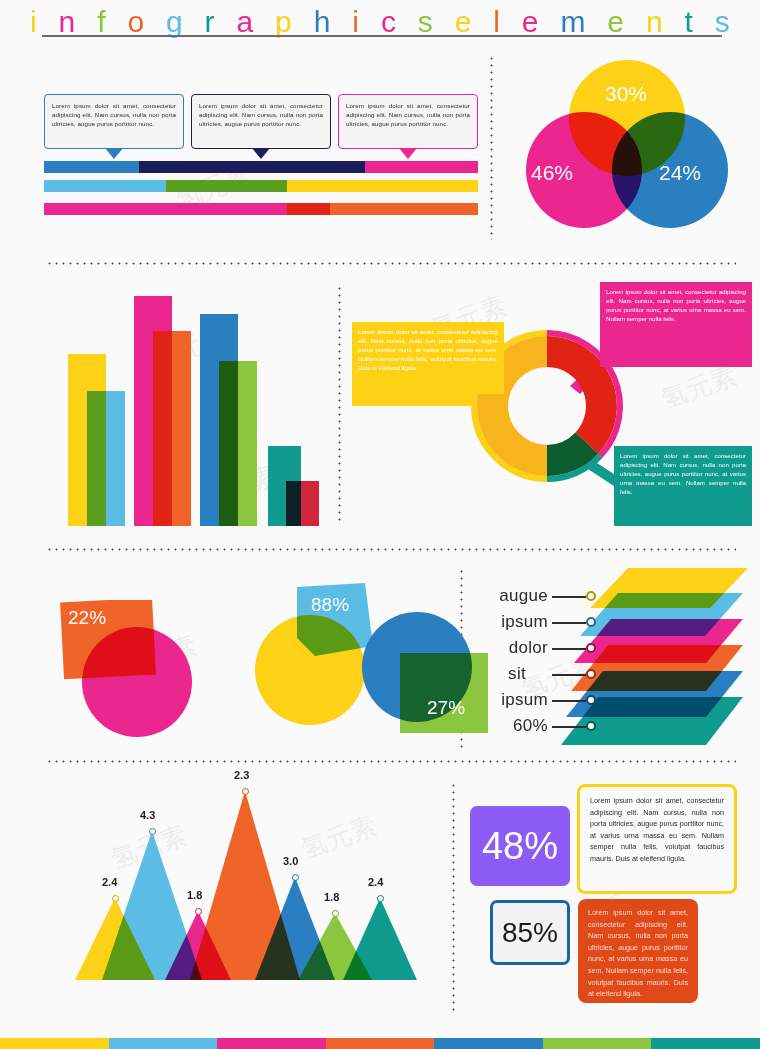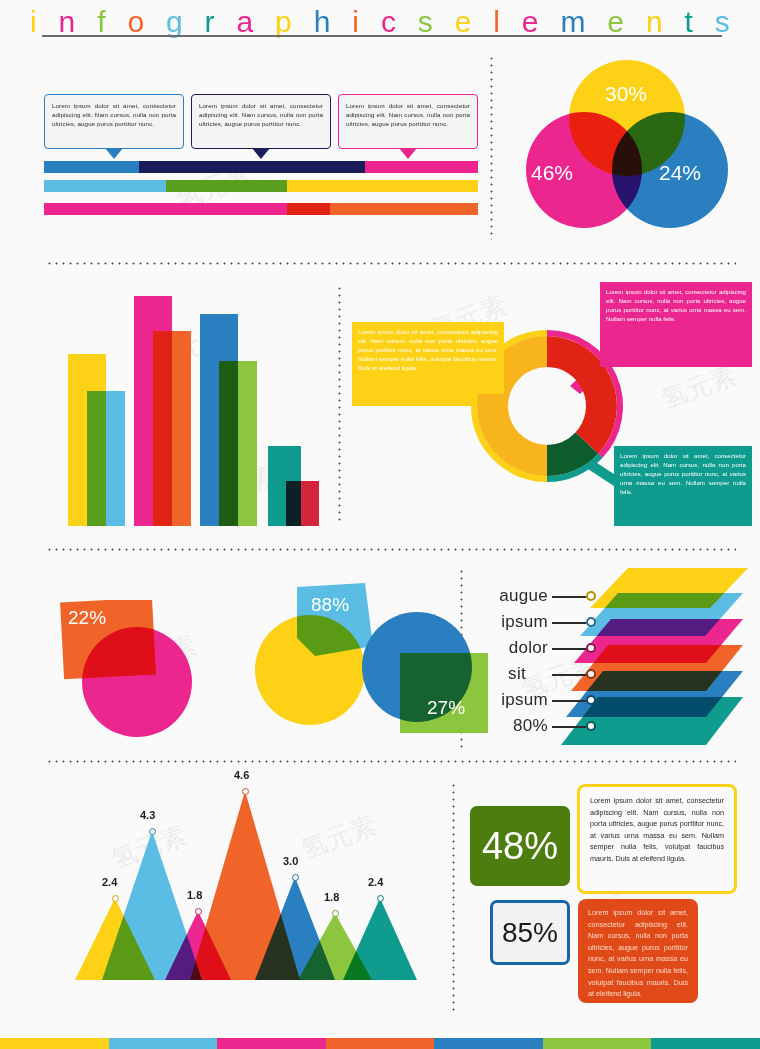--- a/index.html
+++ b/index.html
@@ -282,21 +282,21 @@
   <div class="knob" style="left:586px;top:643px;border-color:#8e1553;"></div>
 
   <div class="layerlabel" style="left:456px;top:664px;width:70px;">sit</div>
   <div class="leader" style="left:552px;top:674px;width:34px;"></div>
   <div class="knob" style="left:586px;top:669px;border-color:#8f3a14;"></div>
 
   <div class="layerlabel" style="left:478px;top:690px;width:70px;">ipsum</div>
   <div class="leader" style="left:552px;top:700px;width:34px;"></div>
   <div class="knob" style="left:586px;top:695px;border-color:#174a70;"></div>
 
-  <div class="layerlabel" style="left:478px;top:716px;width:70px;">80%</div>
+  <div class="layerlabel" style="left:478px;top:716px;width:70px;">60%</div>
   <div class="leader" style="left:552px;top:726px;width:34px;"></div>
   <div class="knob" style="left:586px;top:721px;border-color:#0a5c54;"></div>
 </div>
 
 <div class="abs dotsep" style="left:46px;top:760px;width:690px;"></div>
 
 <div class="abs" style="left:452px;top:782px;">
   <div class="dotsepv" style="height:230px;"></div>
 </div>
 
@@ -317,27 +317,27 @@
   <div class="mdot" style="left:109px;top:48px;border:1.6px solid #2b84ad;"></div>
   <div class="mdot" style="left:155px;top:128px;border:1.6px solid #d11b77;"></div>
   <div class="mdot" style="left:202px;top:8px;border:1.6px solid #d2521b;"></div>
   <div class="mdot" style="left:252px;top:94px;border:1.6px solid #1f6ba4;"></div>
   <div class="mdot" style="left:292px;top:130px;border:1.6px solid #6ea52a;"></div>
   <div class="mdot" style="left:337px;top:115px;border:1.6px solid #0a8076;"></div>
   
   <div class="mlabel" style="left:62px;top:96px;">2.4</div>
   <div class="mlabel" style="left:100px;top:29px;">4.3</div>
   <div class="mlabel" style="left:147px;top:109px;">1.8</div>
-  <div class="mlabel" style="left:194px;top:-11px;">4.6</div>
+  <div class="mlabel" style="left:194px;top:-11px;">2.3</div>
   <div class="mlabel" style="left:243px;top:75px;">3.0</div>
   <div class="mlabel" style="left:284px;top:111px;">1.8</div>
   <div class="mlabel" style="left:328px;top:96px;">2.4</div>
 </div>
 
-<div class="bigbox" style="left:470px;top:806px;width:100px;height:80px;background:#4d7c0f;color:#fff;">
+<div class="bigbox" style="left:470px;top:806px;width:100px;height:80px;background:#8b5cf6;color:#fff;">
   <span class="num">48%</span>
 </div>
 
 <div class="txtbox" style="left:577px;top:784px;width:160px;height:110px;border:3px solid #fcd116;background:#fafafa;color:#2a2a2a;">
   <span>Lorem ipsum dolor sit amet, consectetur adipiscing elit. Nam cursus, nulla non porta ultricies, augue purus porttitor nunc, at varius urna massa eu sem. Nullam semper nulla felis, volutpat faucibus mauris. Duis at eleifend ligula.</span>
 </div>
 
 <div class="bigbox" style="left:490px;top:900px;width:80px;height:65px;background:#f2f2f2;border:3px solid #1565a8;color:#1a1a1a;">
   <span class="num" style="font-size:28px;">85%</span>
 </div>

